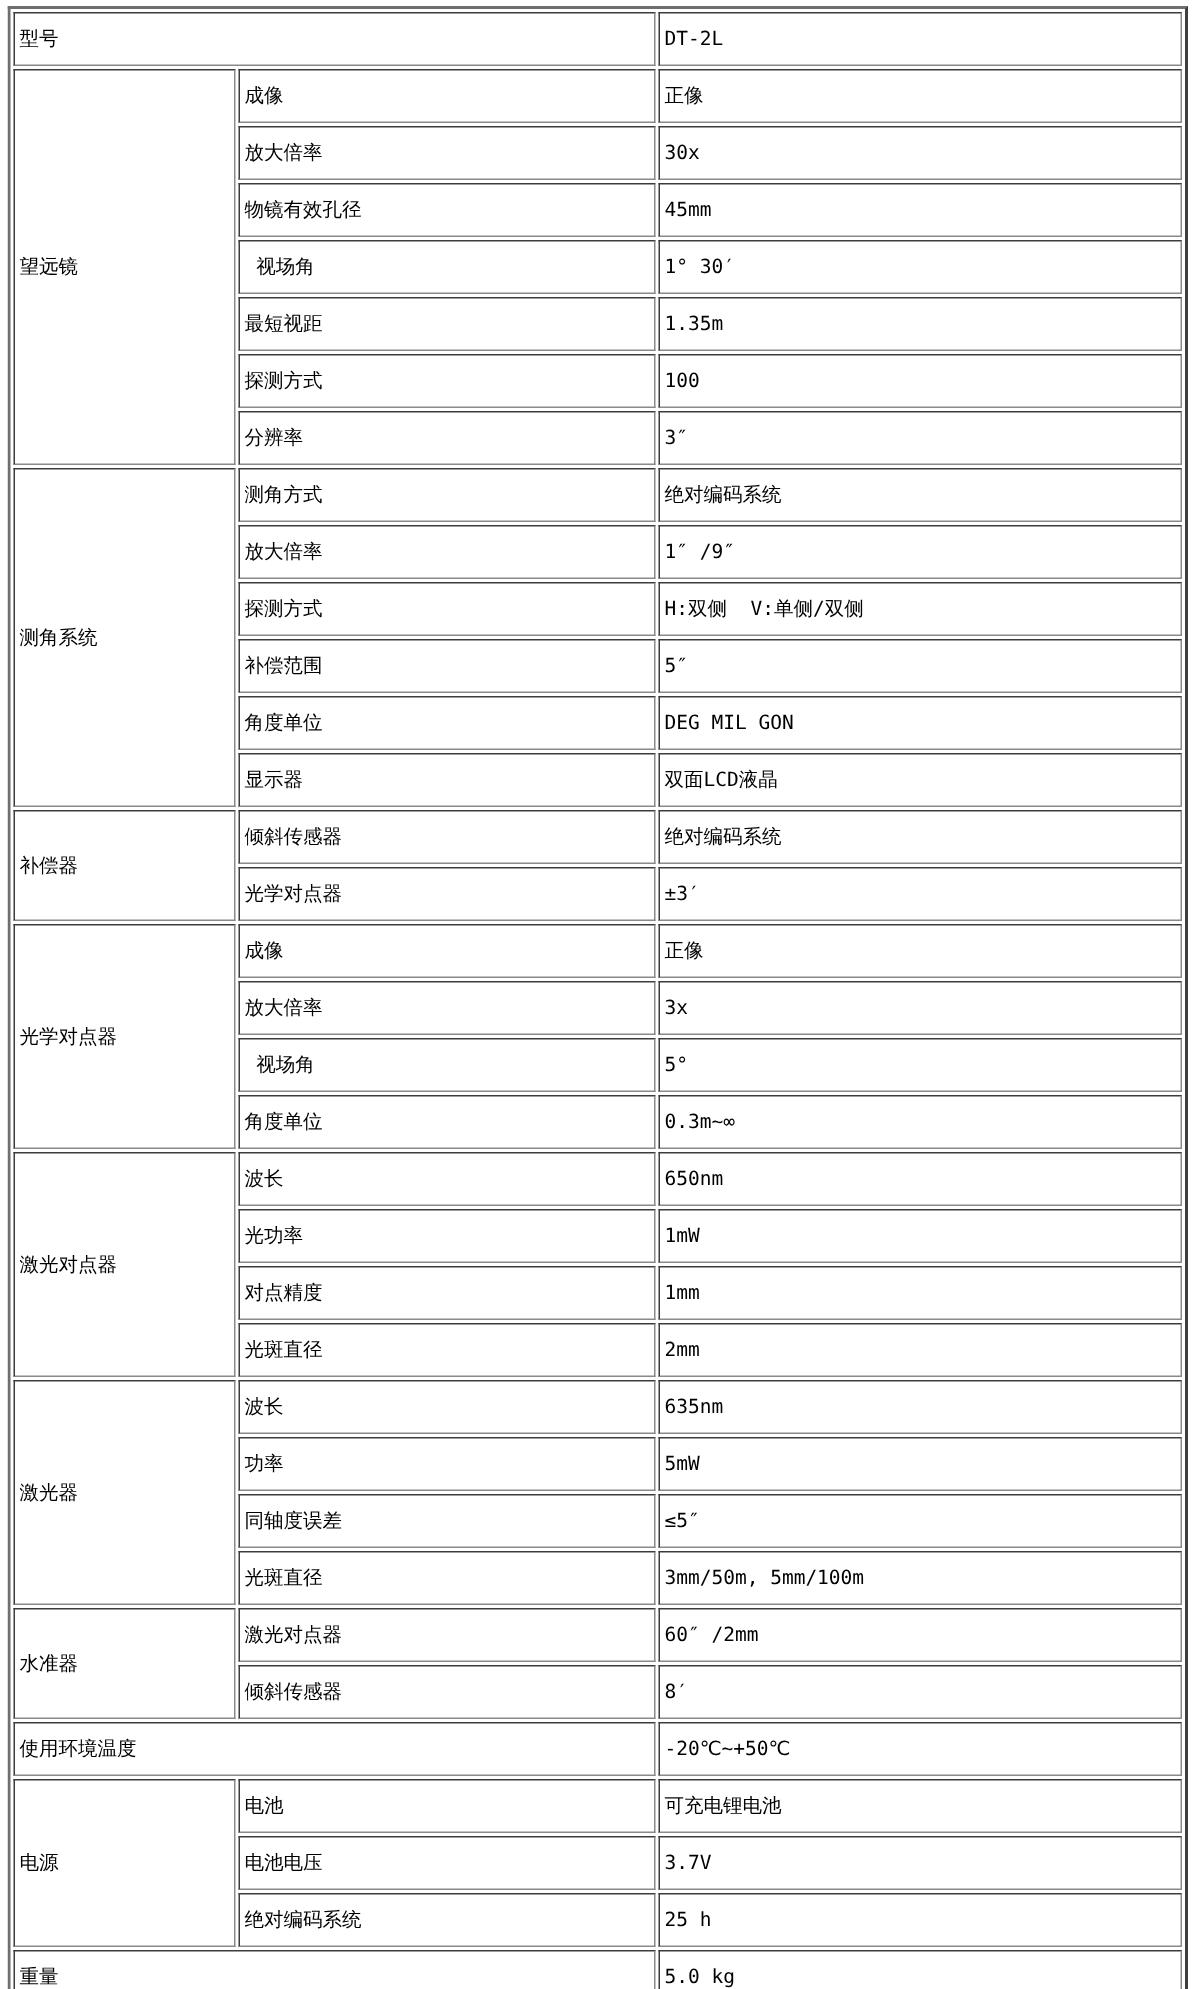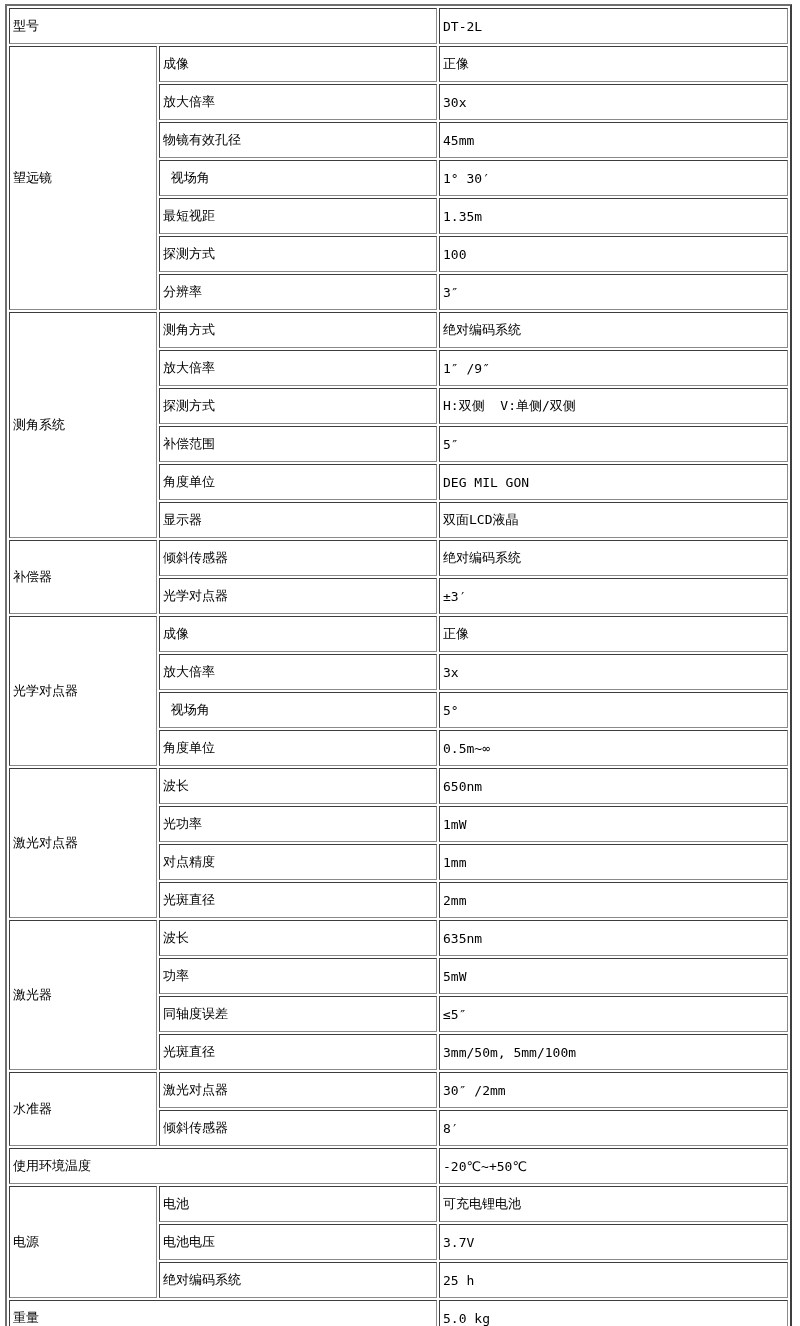--- a/index.html
+++ b/index.html
@@ -118,21 +118,21 @@
       <tr>
         <td>放大倍率</td>
         <td>3x</td>
       </tr>
       <tr>
         <td> 视场角</td>
         <td>5°</td>
       </tr>
       <tr>
         <td>角度单位</td>
-        <td>0.5m~∞</td>
+        <td>0.3m~∞</td>
       </tr>
       <tr>
         <td rowspan="4">激光对点器</td>
         <td>波长</td>
         <td>650nm</td>
       </tr>
       <tr>
         <td>光功率</td>
         <td>1mW</td>
       </tr>
@@ -157,21 +157,21 @@
         <td>同轴度误差</td>
         <td>≤5″</td>
       </tr>
       <tr>
         <td>光斑直径</td>
         <td>3mm/50m, 5mm/100m</td>
       </tr>
       <tr>
         <td rowspan="2">水准器</td>
         <td>激光对点器</td>
-        <td>30″ /2mm</td>
+        <td>60″ /2mm</td>
       </tr>
       <tr>
         <td>倾斜传感器</td>
         <td>8′</td>
       </tr>
       <tr>
         <td colspan="2">使用环境温度</td>
         <td>-20℃~+50℃</td>
       </tr>
       <tr>

